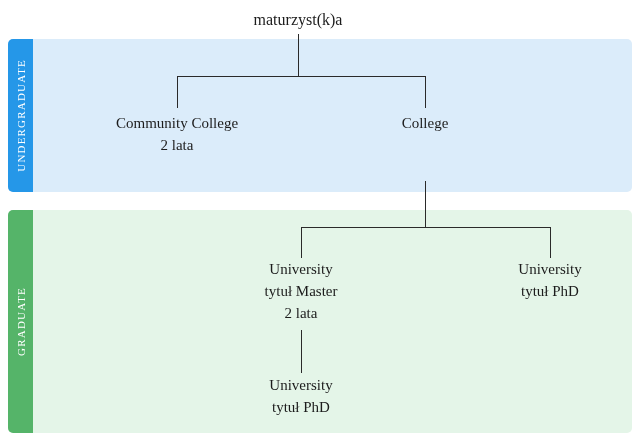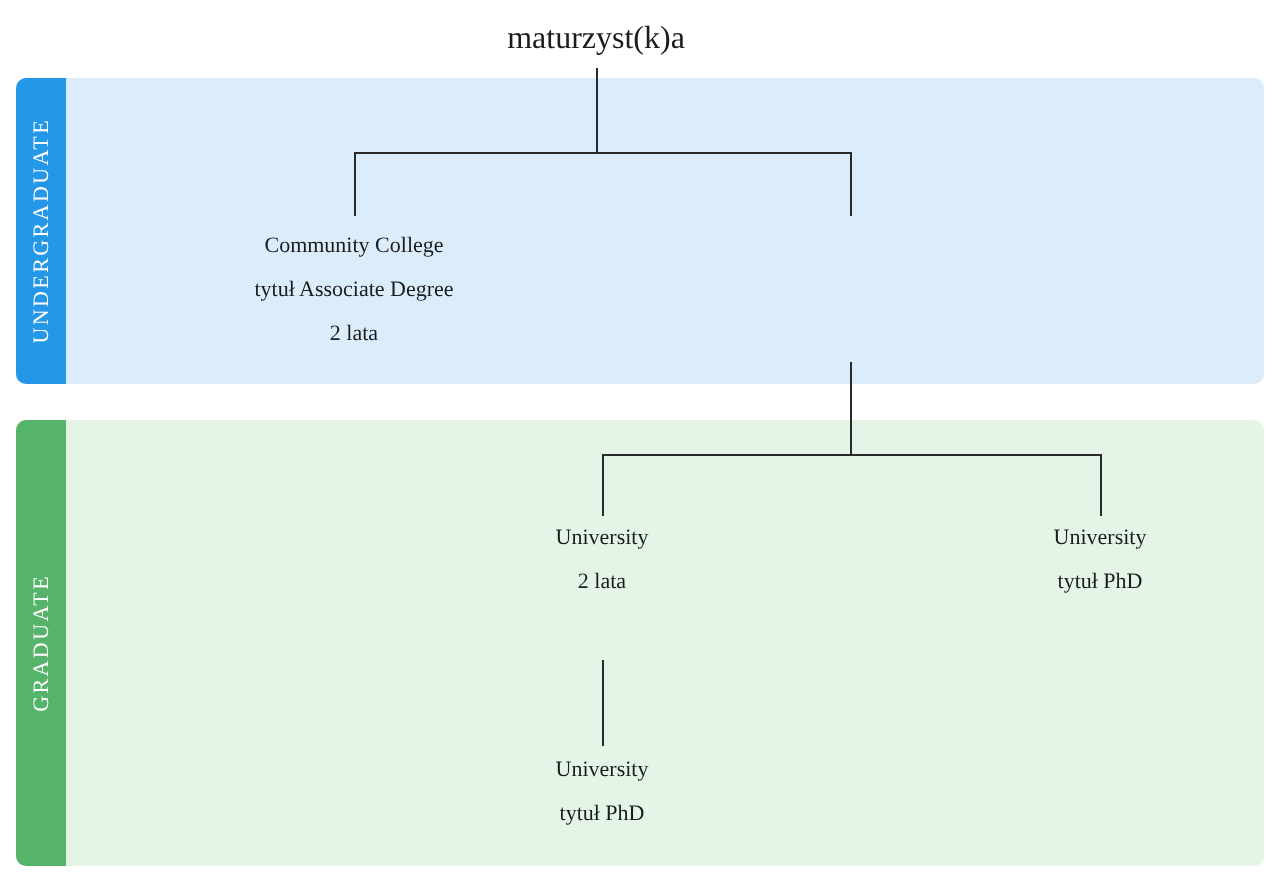--- a/index.html
+++ b/index.html
@@ -48,21 +48,21 @@
     transform: rotate(180deg);
     color: #ffffff;
     font-size: 11px;
     letter-spacing: 1.2px;
     white-space: nowrap;
   }
   .node {
     position: absolute;
     transform: translateX(-50%);
     text-align: center;
-    font-size: 11px;
+    font-size: 15px;
     line-height: 22px;
     color: #1c1c1c;
     white-space: nowrap;
   }
   .node-community-college   { left: 177px; top: 112px; }
   .node-college             { left: 425px; top: 112px; }
   .node-university-master   { left: 301px; top: 258px; }
   .node-university-phd-right{ left: 550px; top: 258px; }
   .node-university-phd-bottom{ left: 301px; top: 374px; }
   .line { position: absolute; background: #2a2a2a; }
@@ -93,29 +93,30 @@
   <div class="line vline" style="left: 177px; top: 76px; height: 32px; background-color: rgb(42, 42, 42);"></div>
   <div class="line vline" style="left: 425px; top: 76px; height: 32px; background-color: rgb(42, 42, 42);"></div>
   <div class="line vline" style="left: 425px; top: 181px; height: 46px; background-color: rgb(42, 42, 42);"></div>
   <div class="line hline" style="left: 301px; top: 227px; width: 250px; background-color: rgb(42, 42, 42);"></div>
   <div class="line vline" style="left: 301px; top: 227px; height: 31px; background-color: rgb(42, 42, 42);"></div>
   <div class="line vline" style="left: 550px; top: 227px; height: 31px; background-color: rgb(42, 42, 42);"></div>
   <div class="line vline" style="left: 301px; top: 330px; height: 43px; background-color: rgb(42, 42, 42);"></div>
 
   <div class="node node-community-college">
     <div>Community College</div>
-    <div>tytuł Associate Degree</div>
     <div>2 lata</div>
   </div>
 
   <div class="node node-college">
+    <div>College</div>
   </div>
 
   <div class="node node-university-master">
     <div>University</div>
+    <div>tytuł Master</div>
     <div>2 lata</div>
   </div>
 
   <div class="node node-university-phd-right">
     <div>University</div>
     <div>tytuł PhD</div>
   </div>
 
   <div class="node node-university-phd-bottom">
     <div>University</div>

